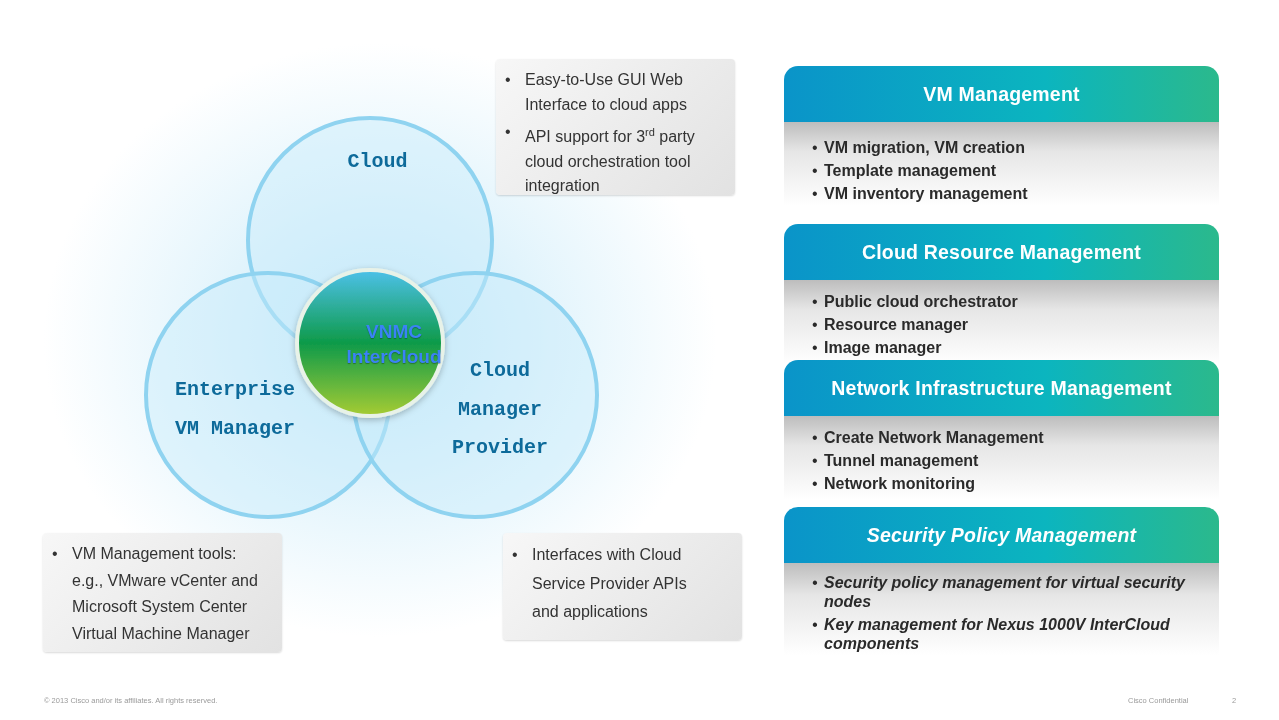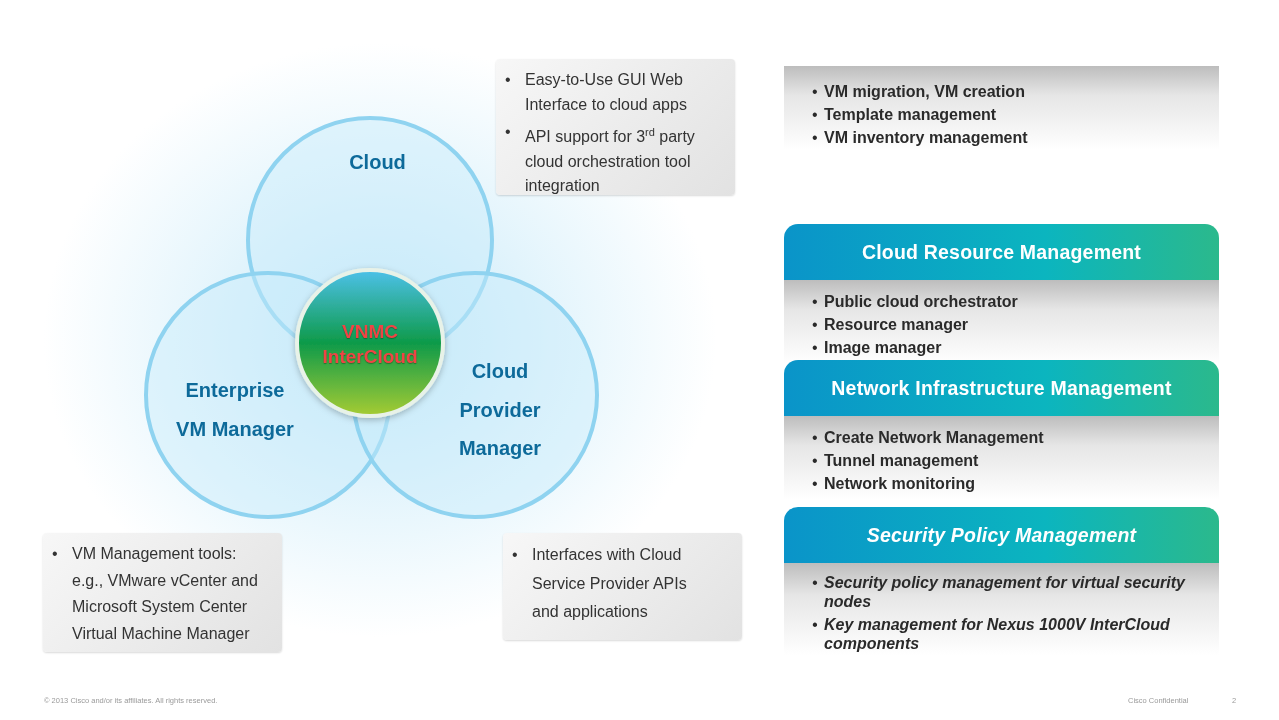--- a/index.html
+++ b/index.html
@@ -1,21 +1,21 @@
 <!DOCTYPE html>
 <html><head>
 <meta charset="utf-8">
 <style>
   html, body { margin:0; padding:0; }
   body { width:1279px; height:720px; position:relative; overflow:hidden; background:#ffffff; font-family:"Liberation Sans", sans-serif; }
   .glow { position:absolute; left:40px; top:40px; width:680px; height:600px; border-radius:50%;
     background:radial-gradient(ellipse at center, rgba(190,230,248,0.9) 0%, rgba(215,240,251,0.6) 40%, rgba(255,255,255,0) 70%); }
   svg.venn { position:absolute; left:0; top:0; }
-  .clabel { position:absolute; color:#0d6a9a; font-weight:bold; font-size:20px; text-align:center; line-height:38.5px; }
-  .center-label { position:absolute; color:#ef4444; font-weight:bold; font-size:19px; text-align:center; line-height:25px; text-shadow:0 1px 1px rgba(0,0,0,0.3); }
+  .clabel { position:absolute; color:#0d6a9a; font-weight:bold; font-size:20px; text-align:center; line-height:38.5px;font-family:Liberation Mono, monospace; }
+  .center-label { position:absolute; color:#3b82f6; font-weight:bold; font-size:19px; text-align:center; line-height:25px; text-shadow:0 1px 1px rgba(0,0,0,0.3);padding-left:24px; }
   .note { position:absolute; border-radius:4px; background:linear-gradient(135deg,#f7f7f7 0%,#e2e2e2 100%); box-shadow:0 1px 2px rgba(0,0,0,0.15); color:#333; font-size:16px; box-sizing:border-box; }
   .note ul { margin:0; padding:0; list-style:none; }
   .note li { position:relative; padding-left:29px; }
   .note li .b { position:absolute; left:9px; top:0; }
   .panel { position:absolute; left:784px; width:435px; }
   .panel-head { height:56px; border-radius:14px 14px 0 0; background:linear-gradient(90deg,#0a94c9 0%,#0bb5bf 60%,#2bb98c 100%);
     color:#fff; font-weight:bold; font-size:19.5px; text-align:center; line-height:57px; letter-spacing:0.2px; }
   .panel-body { background:linear-gradient(180deg,#bdbdbd 0%,#e6e6e6 35%,#ffffff 100%); padding:15px 20px 0 28px; color:#2a2a2a; font-weight:bold; font-size:16px; line-height:23px; box-sizing:border-box; }
   .panel-body li { list-style:none; position:relative; padding-left:12px; }
   .panel-body ul { margin:0; padding:0; }
@@ -47,22 +47,22 @@
 
 <div class="clabel" style="left:280px; top:143px; width:195px;">
   <div>Cloud</div>
 </div>
 <div class="clabel" style="left:150px; top:371px; width:170px;">
   <div>Enterprise</div>
   <div>VM Manager</div>
 </div>
 <div class="clabel" style="left:430px; top:352px; width:140px;">
   <div>Cloud</div>
+  <div>Manager</div>
   <div>Provider</div>
-  <div>Manager</div>
 </div>
 <div class="center-label" style="left:300px; top:319px; width:140px;">
   <div>VNMC</div>
   <div>InterCloud</div>
 </div>
 
 <div class="note" style="left:496px; top:59px; width:239px; height:136px; padding:9px 0 0 0; line-height:24.5px;">
   <ul>
     <li>
       <span class="b">•</span>
@@ -95,20 +95,21 @@
     <li>
       <span class="b">•</span>
       <div>Interfaces with Cloud</div>
       <div>Service Provider APIs</div>
       <div>and applications</div>
     </li>
   </ul>
 </div>
 
 <div class="panel" style="top:66px;">
+  <div class="panel-head">VM Management</div>
   <div class="panel-body" style="height:84px; padding-top:14px;">
     <ul>
       <li><span class="b">•</span><span>VM migration, VM creation</span></li>
       <li><span class="b">•</span><span>Template management</span></li>
       <li><span class="b">•</span><span>VM inventory management</span></li>
     </ul>
   </div>
 </div>
 
 <div class="panel" style="top:224px;">

